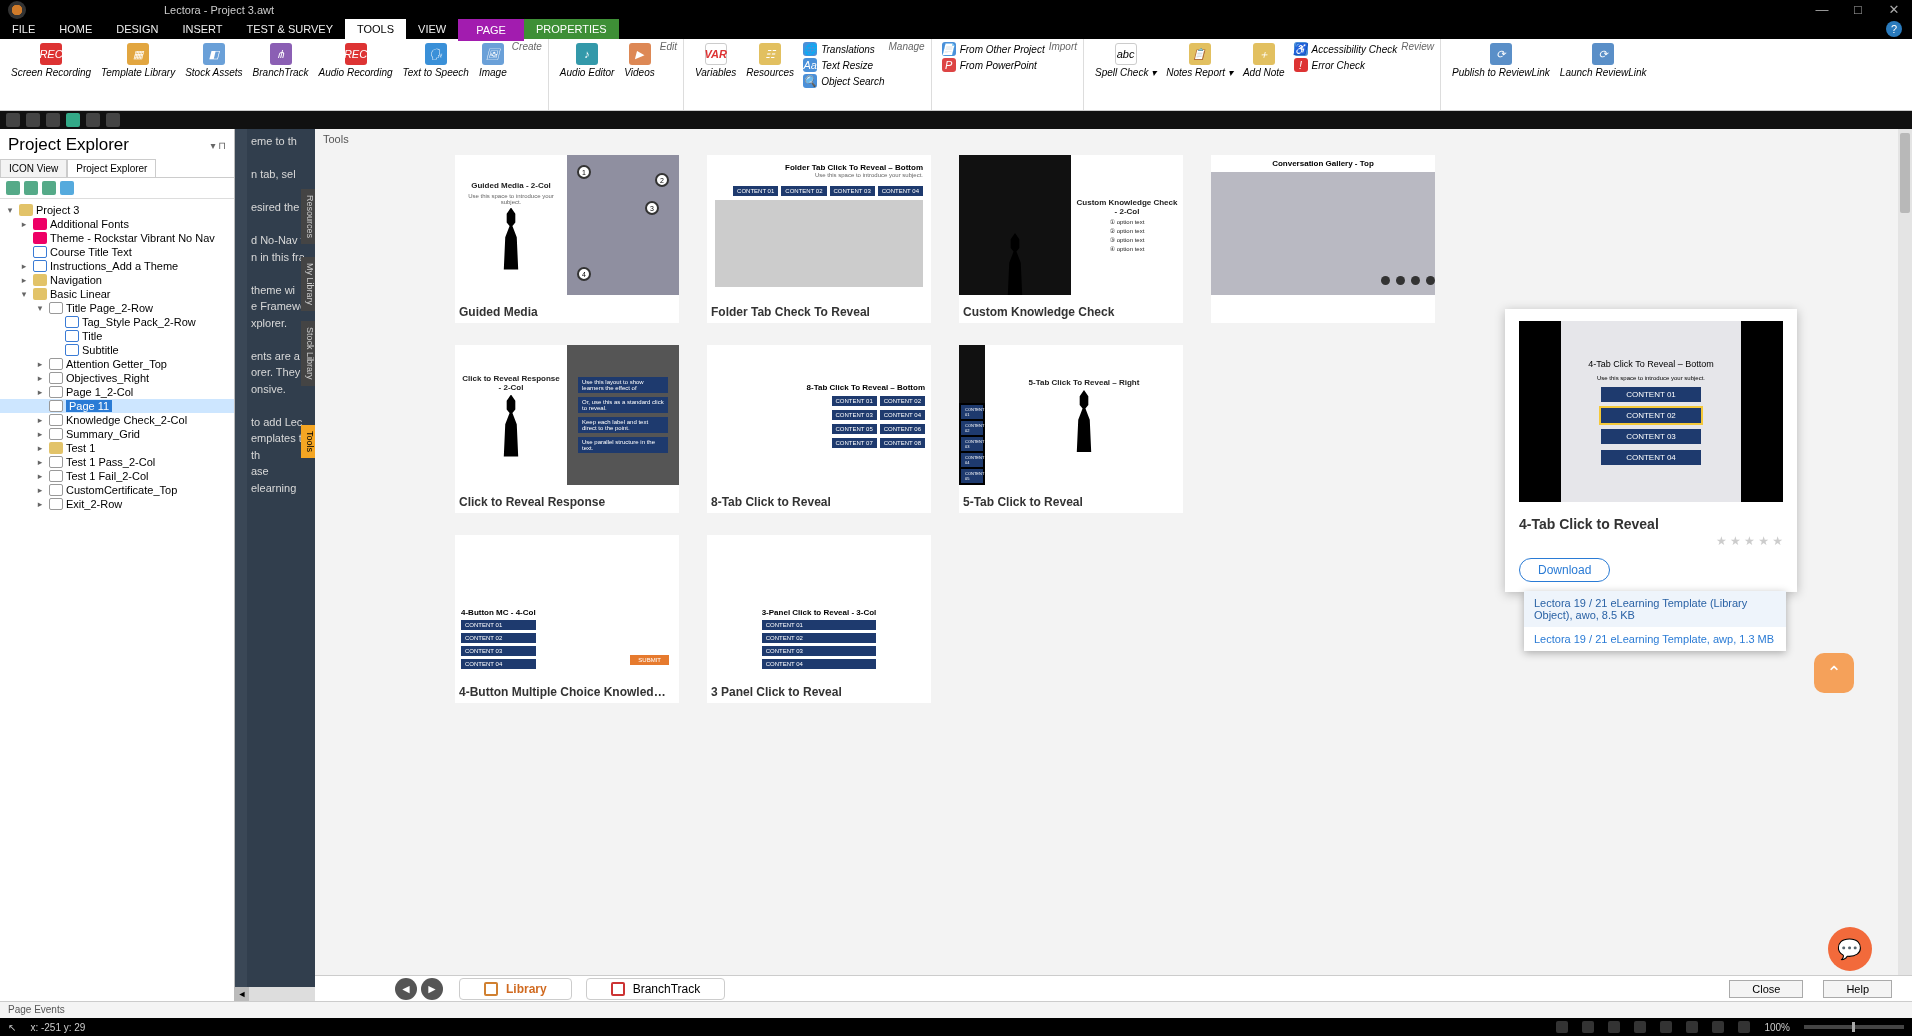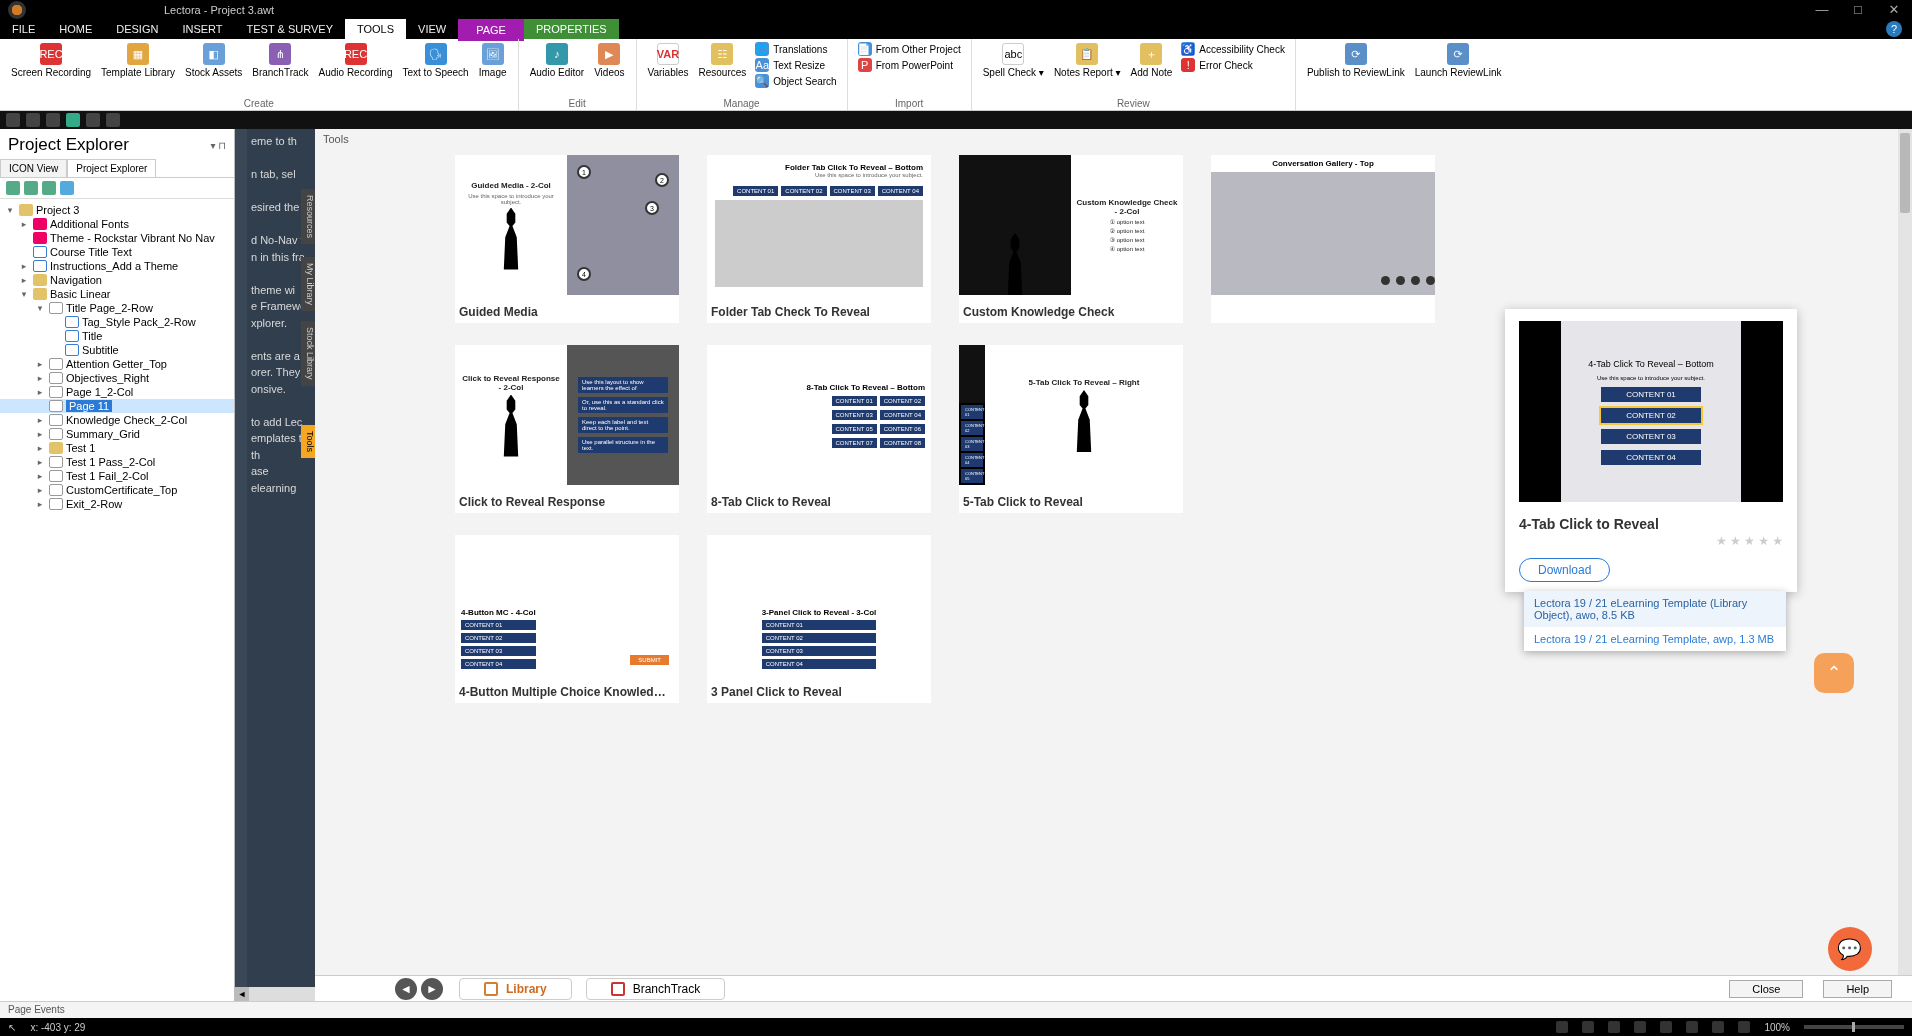--- a/index.html
+++ b/index.html
@@ -15,21 +15,21 @@
 
 .menustrip { height: 20px; background: #000; display: flex; align-items: stretch; font-size: 11px; color: #eee; }
 .menustrip .tab { padding: 4px 12px; display:flex; align-items:center; }
 .menustrip .tab.active { background: #fff; color: #000; }
 .menustrip .tab.page { background: #a21caf; color: #fff; padding:11px 18px; }
 .menustrip .tab.prop { background: #3e8f36; color:#fff; }
 .helpdot { margin-left:auto; margin-right:10px; width:16px; height:16px; border-radius:50%; background:#2a7bbd; color:#fff; font-size:11px; display:flex; align-items:center; justify-content:center; align-self:center; }
 
 
 .ribbon { height: 72px; background: #fff; border-bottom: 1px solid #ccc; display:flex; }
-.rgroup { display:flex; flex-direction:column; border-right:1px solid #ddd; padding:2px 6px 1px; }
+.rgroup { display:flex; flex-direction:row; border-right:1px solid #ddd; padding:2px 6px 18px;font-style:italic; }
 .rgroup .btns { display:flex; flex:1; align-items:flex-start; }
 .rgroup .glabel { font-size:10px; color:#666; text-align:center; }
 .rbtn { display:flex; flex-direction:column; align-items:center; padding:2px 5px; font-size:10px; text-align:center; line-height:1.1; min-width:38px; }
 .rbtn .ico { width:22px; height:22px; margin-bottom:2px; background:#4a90d9; border-radius:3px; display:flex; align-items:center; justify-content:center; color:#fff; font-size:11px; }
 .rbtn.small { flex-direction:row; align-items:center; padding:1px 4px; min-width:0; }
 .rbtn.small .ico { width:14px; height:14px; margin:0 4px 0 0; }
 .rstack { display:flex; flex-direction:column; }
 
 
 .qat { height:18px; background:#111; display:flex; align-items:center; padding:0 6px; gap:6px; }
@@ -659,21 +659,21 @@
         <button>Help</button>
       </div>
     </div>
   </div>
 </div>
 
 <div class="pgev">Page Events</div>
 
 <div class="status">
   <span>↖</span>
-  <span>x: -403  y: 29</span>
+  <span>x: -251  y: 29</span>
   <span class="sp"></span>
   <span class="ico"></span>
   <span class="ico"></span>
   <span class="ico"></span>
   <span class="ico"></span>
   <span class="ico"></span>
   <span class="ico"></span>
   <span class="ico"></span>
   <span class="ico"></span>
   <span>100%</span>

